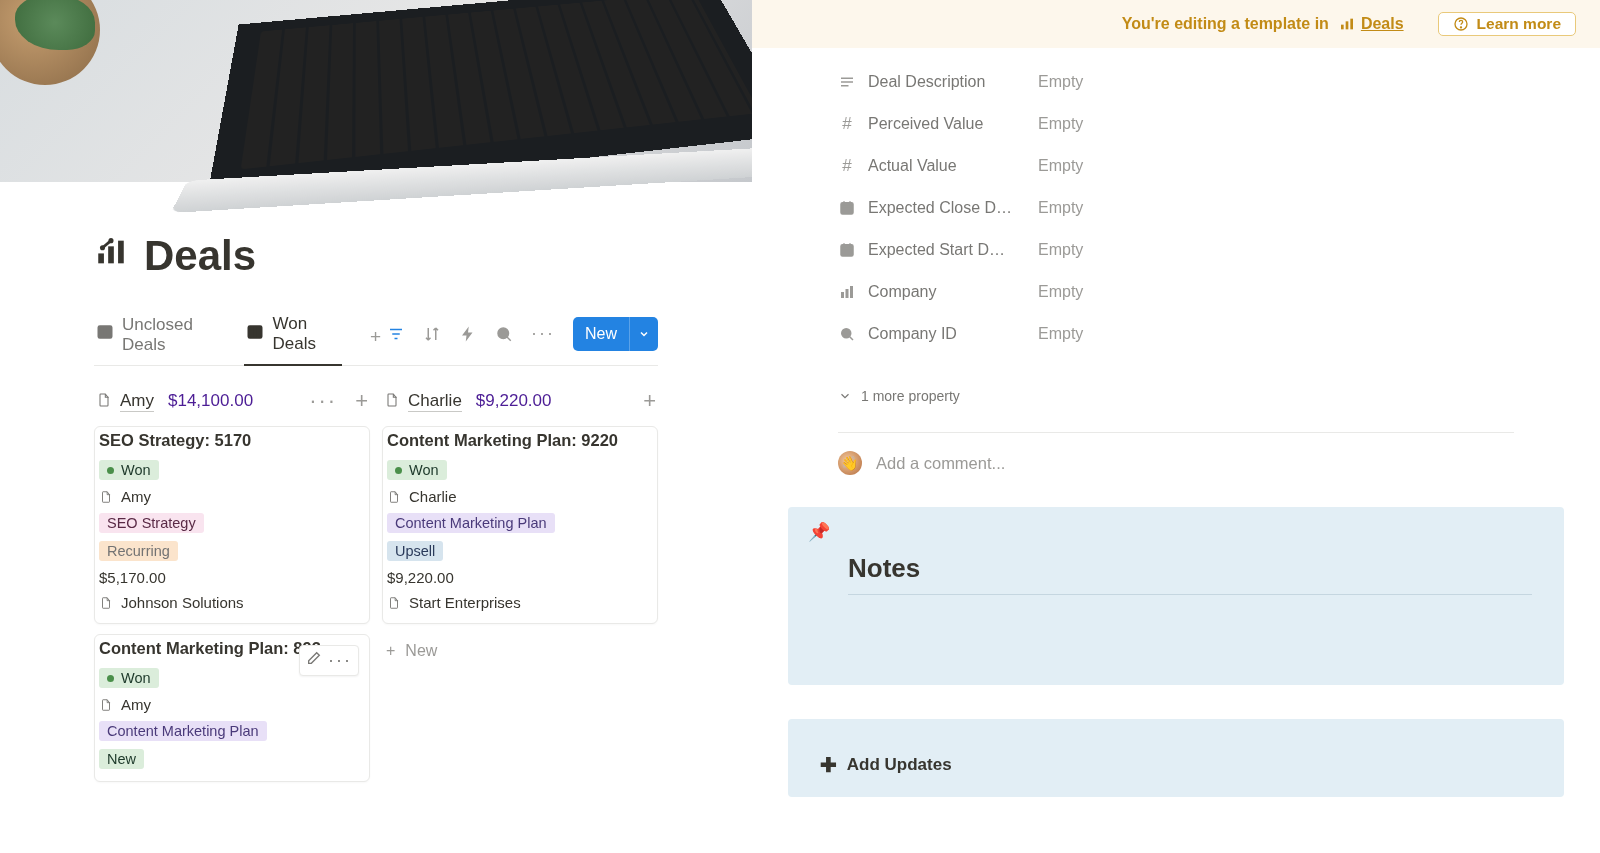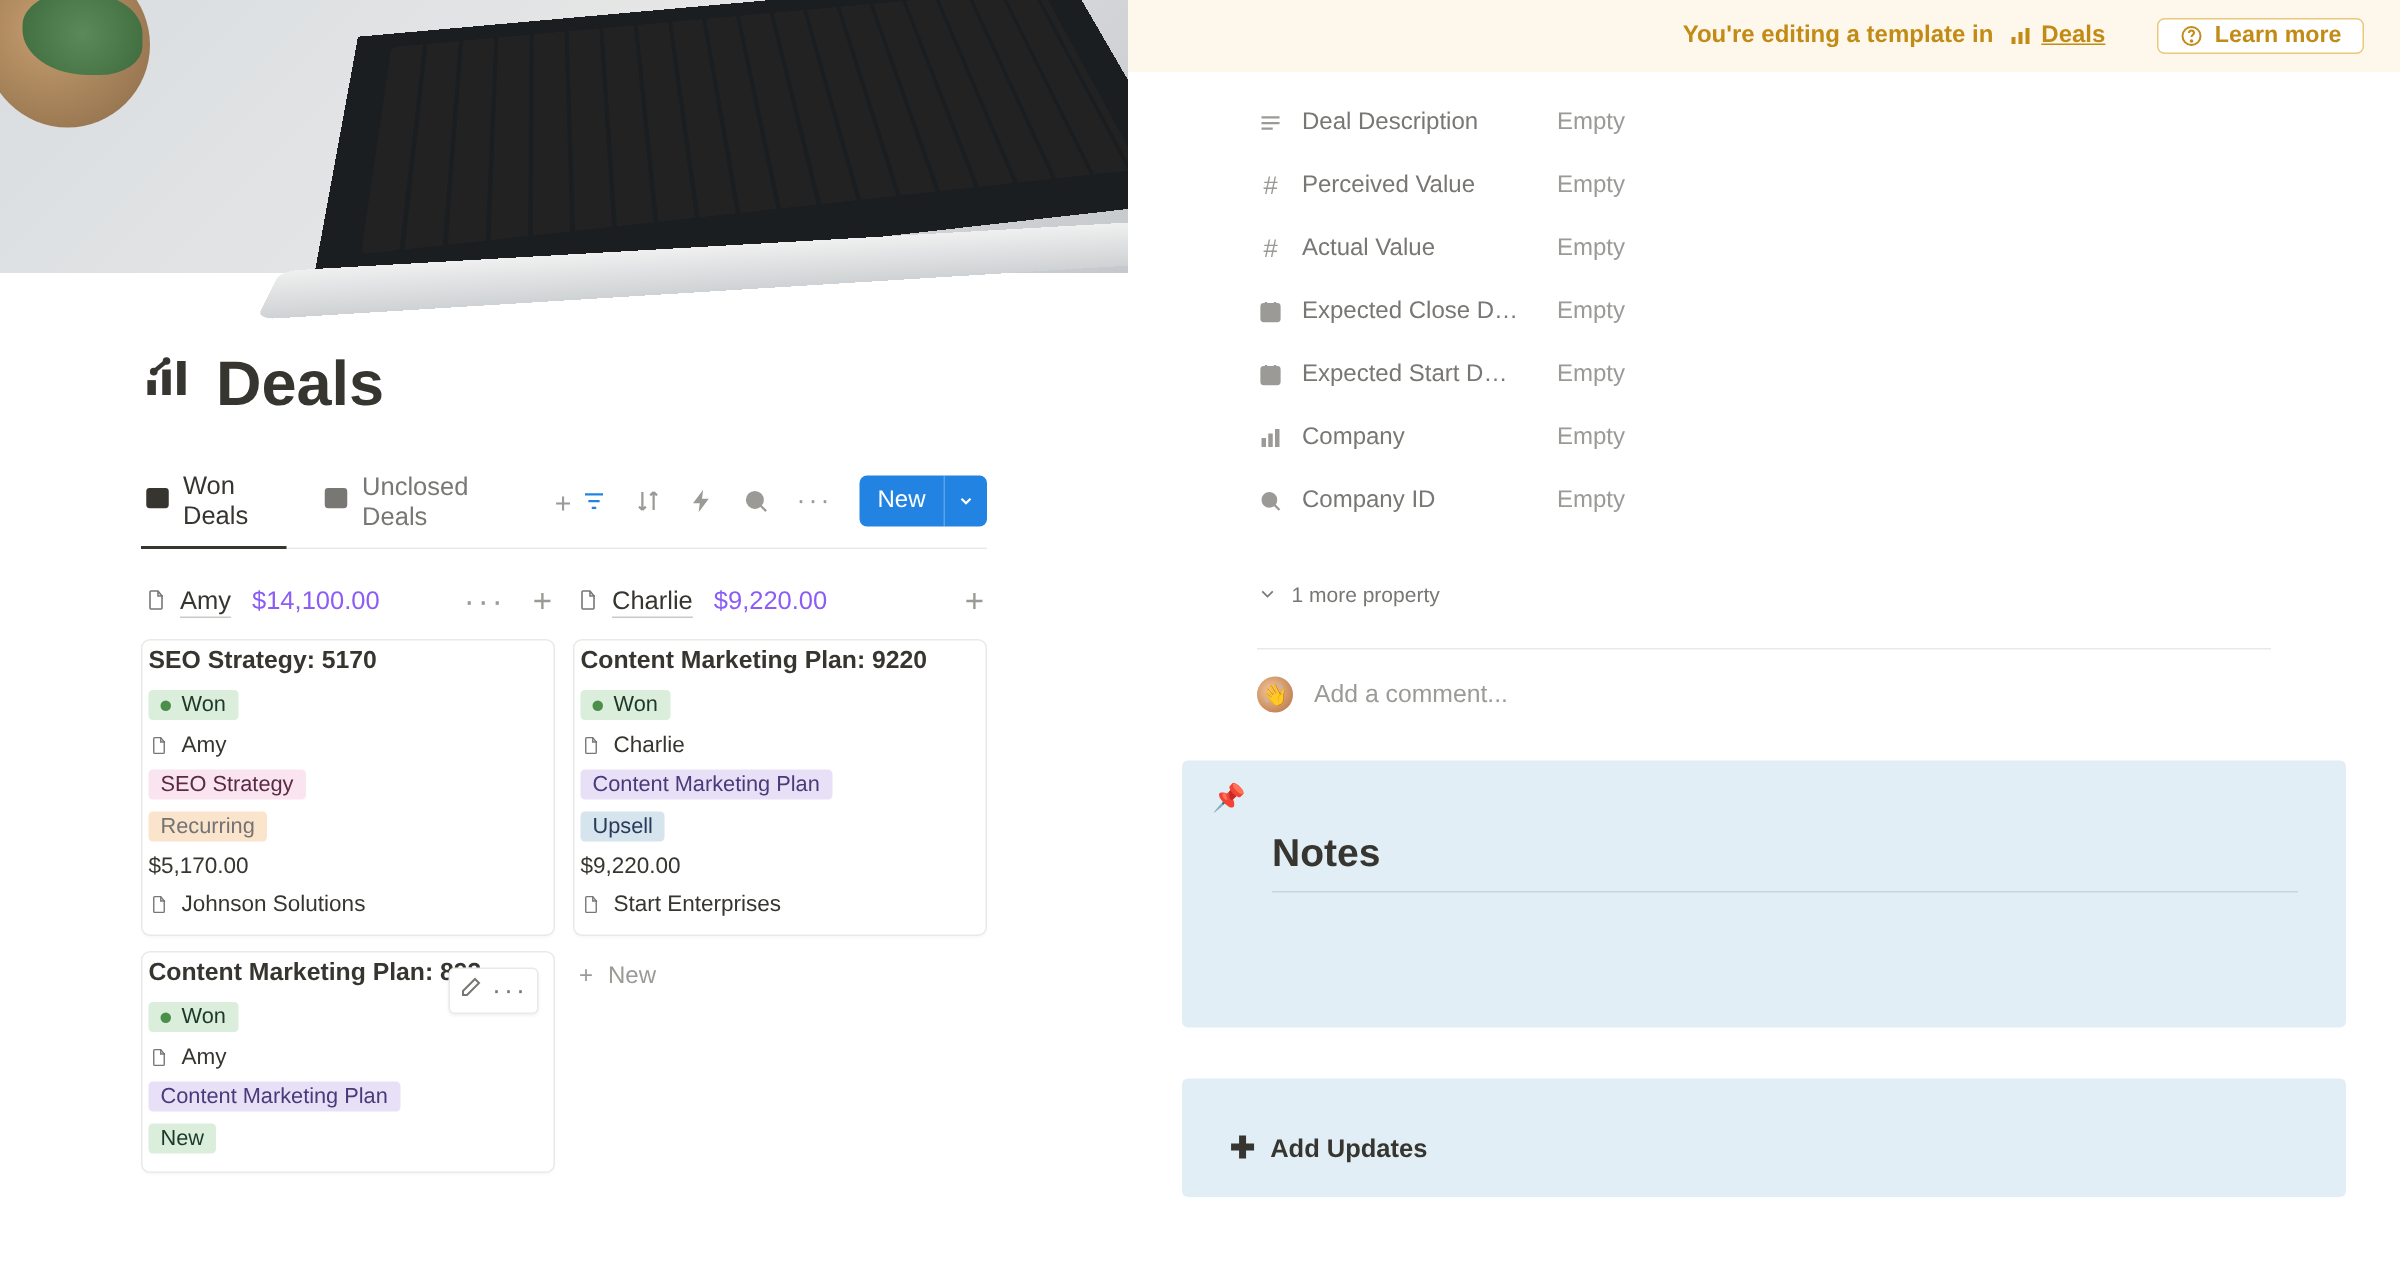--- a/index.html
+++ b/index.html
@@ -34,21 +34,21 @@
 .new-btn { display:flex; align-items:center; background:#2383e2; color:#fff; border-radius:5px; height:34px; }
 .new-btn span { padding: 0 12px; font-size:16px; font-weight:500; }
 .new-btn .chev { border-left:1px solid rgba(255,255,255,.25); padding: 0 8px; height:100%; display:flex; align-items:center; }
 
 
 .board { display:flex; gap:12px; margin-top:16px; padding: 0 94px; }
 .column { width: 292px; }
 .col-head { display:flex; align-items:center; gap:8px; padding: 6px 2px 12px; }
 .col-head .page-ico { width:16px; height:18px; color:#787774; }
 .col-head .name { font-size:17px; border-bottom:1px solid #c9c9c6; }
-.col-head .total { color:#8b5cf6; font-size:17px; margin-left:6px; }
+.col-head .total { color:#4c1d95; font-size:17px; margin-left:6px; }
 .col-head .spacer { flex:1; }
 .col-head .more { color:#9b9a97; cursor:pointer; font-size:22px; letter-spacing:2px; }
 .col-head .plus { color:#9b9a97; cursor:pointer; font-size:22px; margin-left:10px; }
 
 .card { border:1px solid #e9e9e7; border-radius:6px; background:#fff; padding:4px; margin-bottom:10px; box-shadow: 0 1px 2px rgba(15,15,15,.03); position:relative; }
 .card .title { font-size:16.5px; font-weight:600; margin-bottom:10px; }
 .tagline { margin-bottom:8px; display:flex; }
 .tag { display:inline-flex; align-items:center; font-size:14.5px; padding:2px 8px; border-radius:3px; }
 .tag.won { background:#dbeddb; color:#1c3829;}
 .tag.won::before { content:""; width:7px; height:7px; border-radius:50%; background:#4a8f4a; margin-right:7px; }
@@ -118,35 +118,35 @@
               <rect x="17" y="4" width="4" height="16"></rect>
               <circle cx="6" cy="9" r="1.8"></circle>
               <circle cx="12" cy="4" r="1.8"></circle>
               <path d="M6 9 L12 4" stroke="currentColor" stroke-width="2" fill="none"></path>
             </svg>
         </span>
         <h1>Deals</h1>
       </div>
 
       <div class="tabs-row">
+        <div class="tab">
+          <span><svg class="svg-ico" viewBox="0 0 24 24" fill="none" stroke="#787774" stroke-width="2">
+                <rect x="3" y="4" width="18" height="16" rx="2"></rect>
+                <line x1="9" y1="4" x2="9" y2="20"></line>
+                <line x1="15" y1="4" x2="15" y2="20"></line>
+              </svg></span>
+          <span>Unclosed Deals</span>
+        </div>
         <div class="tab active">
           <span><svg class="svg-ico" viewBox="0 0 24 24" fill="none" stroke="#37352f" stroke-width="2">
                 <rect x="3" y="4" width="18" height="16" rx="2"></rect>
                 <line x1="9" y1="4" x2="9" y2="20"></line>
                 <line x1="15" y1="4" x2="15" y2="20"></line>
               </svg></span>
           <span>Won Deals</span>
-        </div>
-        <div class="tab">
-          <span><svg class="svg-ico" viewBox="0 0 24 24" fill="none" stroke="#787774" stroke-width="2">
-                <rect x="3" y="4" width="18" height="16" rx="2"></rect>
-                <line x1="9" y1="4" x2="9" y2="20"></line>
-                <line x1="15" y1="4" x2="15" y2="20"></line>
-              </svg></span>
-          <span>Unclosed Deals</span>
         </div>
         <span class="add-view">+</span>
 
         <div class="tabs-right">
           <span class="ico blue">
               <svg class="svg-ico" viewBox="0 0 24 24" stroke="#2383e2" stroke-width="2" fill="none">
                 <line x1="4" y1="6" x2="20" y2="6"></line>
                 <line x1="7" y1="12" x2="17" y2="12"></line>
                 <line x1="10" y1="18" x2="14" y2="18"></line>
               </svg>

